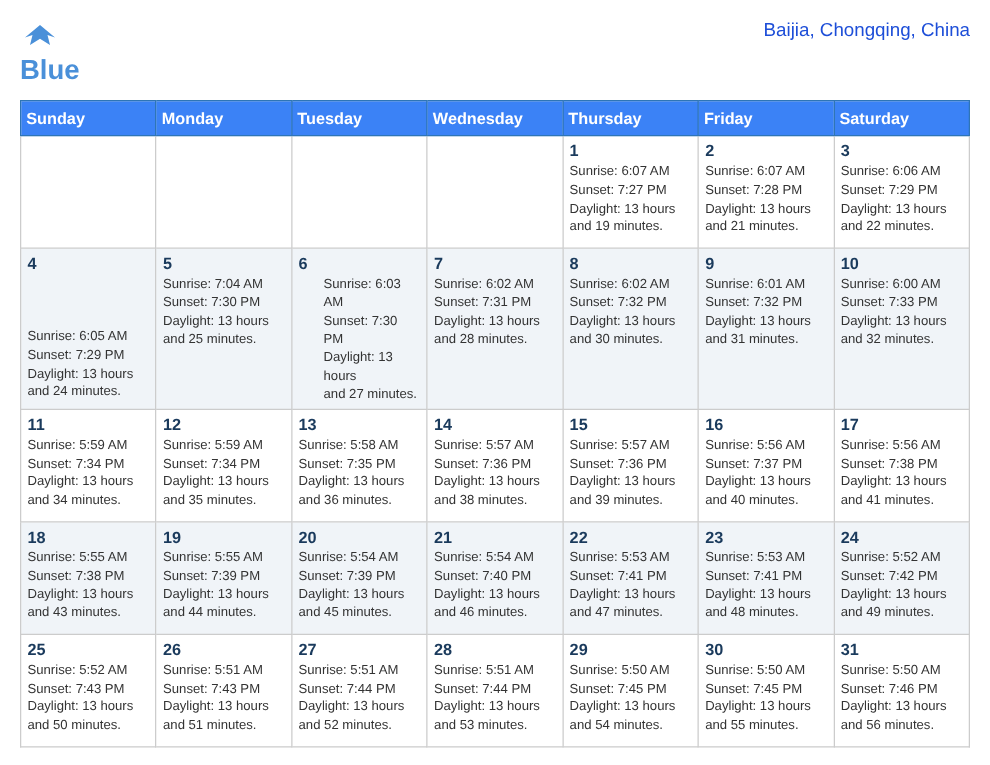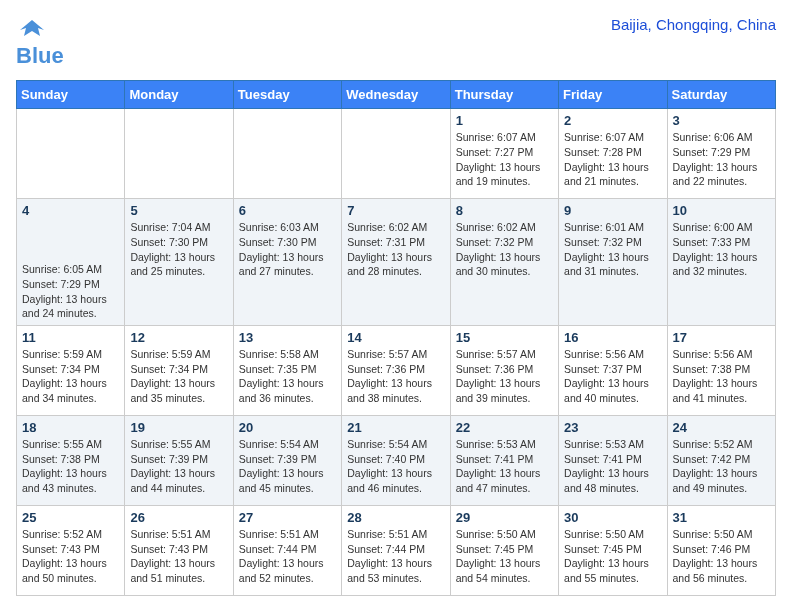--- a/index.html
+++ b/index.html
@@ -149,21 +149,21 @@
         </td>
         <td>
           <span class="day-num">5</span>
           <div class="day-info" style="white-space: pre-line;">Sunrise: 7:04 AM
 Sunset: 7:30 PM
 Daylight: 13 hours
 and 25 minutes.</div>
         </td>
         <td>
           <span class="day-num">6</span>
-          <div class="day-info" style="white-space: pre-line;">Sunrise: 6:03 AM
+          <div class="day-info" style="white-space: pre-line; margin-left: 20px;">Sunrise: 6:03 AM
 Sunset: 7:30 PM
 Daylight: 13 hours
 and 27 minutes.</div>
         </td>
         <td>
           <span class="day-num">7</span>
           <div class="day-info" style="white-space: pre-line;">Sunrise: 6:02 AM
 Sunset: 7:31 PM
 Daylight: 13 hours
 and 28 minutes.</div>

